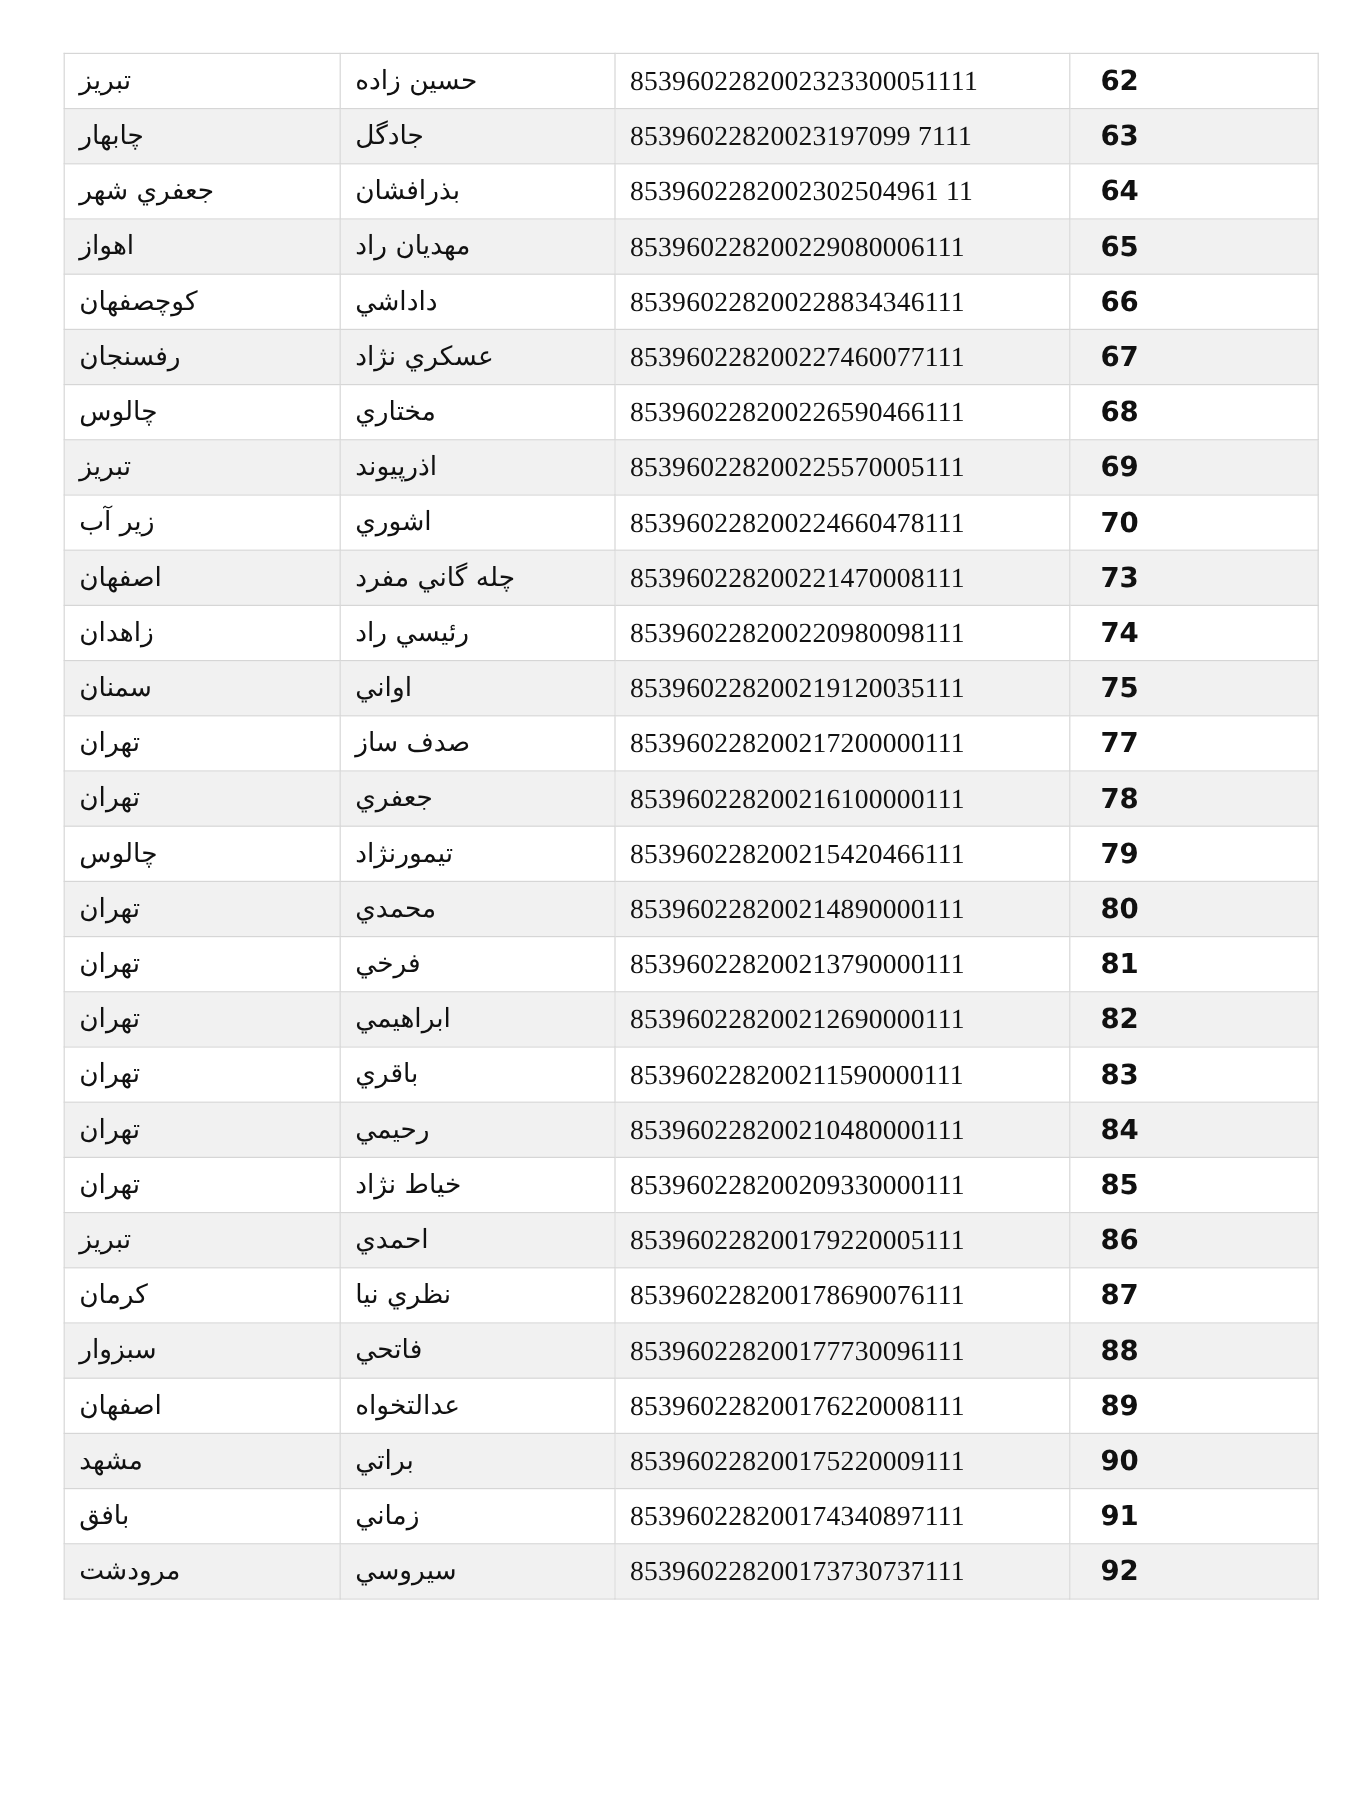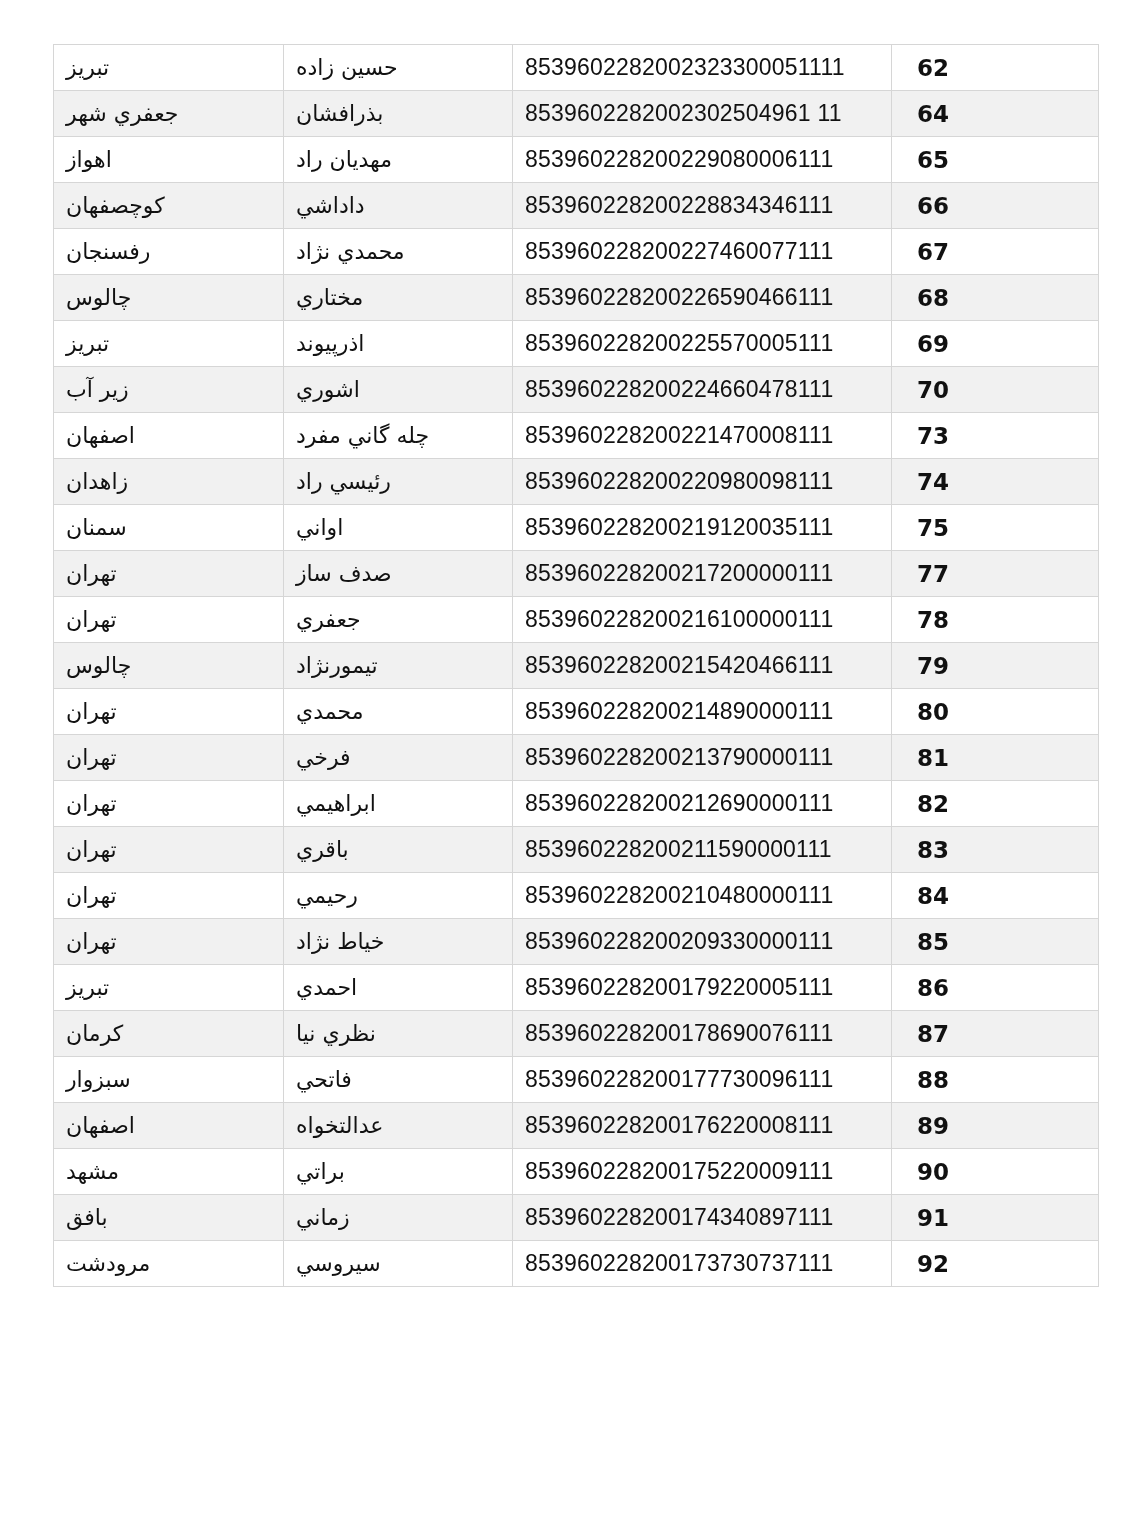--- a/index.html
+++ b/index.html
@@ -49,21 +49,21 @@
     
     td.city, td.name {
       text-align: left;
       direction: ltr;
     }
     td.city span, td.name span {
       direction: rtl;
       unicode-bidi: isolate;
     }
     td.code {
-      font-family: Liberation Sans, sans-serif;
+      font-family: Liberation Serif, serif;
       font-size: 23px;
       letter-spacing: 0.2px;
       padding-left: 12px;
     }
     td.num {
       font-size: 23px;
       padding-left: 25px;
       font-weight: bold;
     }
   </style>
@@ -79,40 +79,46 @@
   </colgroup>
   <tbody>
 
     <tr>
         <td class="city"><span>تبريز</span></td>
         <td class="name"><span>حسين زاده</span></td>
         <td class="code">8539602282002323300051111</td>
         <td class="num">62</td>
       </tr>
     <tr>
+        <td class="city"><span>چابهار</span></td>
+        <td class="name"><span>جادگل</span></td>
+        <td class="code">85396022820023197099 7111</td>
+        <td class="num">63</td>
+      </tr>
+    <tr>
         <td class="city"><span>جعفري شهر</span></td>
         <td class="name"><span>بذرافشان</span></td>
         <td class="code">8539602282002302504961 11</td>
         <td class="num">64</td>
       </tr>
     <tr>
         <td class="city"><span>اهواز</span></td>
         <td class="name"><span>مهديان راد</span></td>
         <td class="code">853960228200229080006111</td>
         <td class="num">65</td>
       </tr>
     <tr>
         <td class="city"><span>كوچصفهان</span></td>
         <td class="name"><span>داداشي</span></td>
         <td class="code">853960228200228834346111</td>
         <td class="num">66</td>
       </tr>
     <tr>
         <td class="city"><span>رفسنجان</span></td>
-        <td class="name"><span>محمدي نژاد</span></td>
+        <td class="name"><span>عسكري نژاد</span></td>
         <td class="code">853960228200227460077111</td>
         <td class="num">67</td>
       </tr>
     <tr>
         <td class="city"><span>چالوس</span></td>
         <td class="name"><span>مختاري</span></td>
         <td class="code">853960228200226590466111</td>
         <td class="num">68</td>
       </tr>
     <tr>

